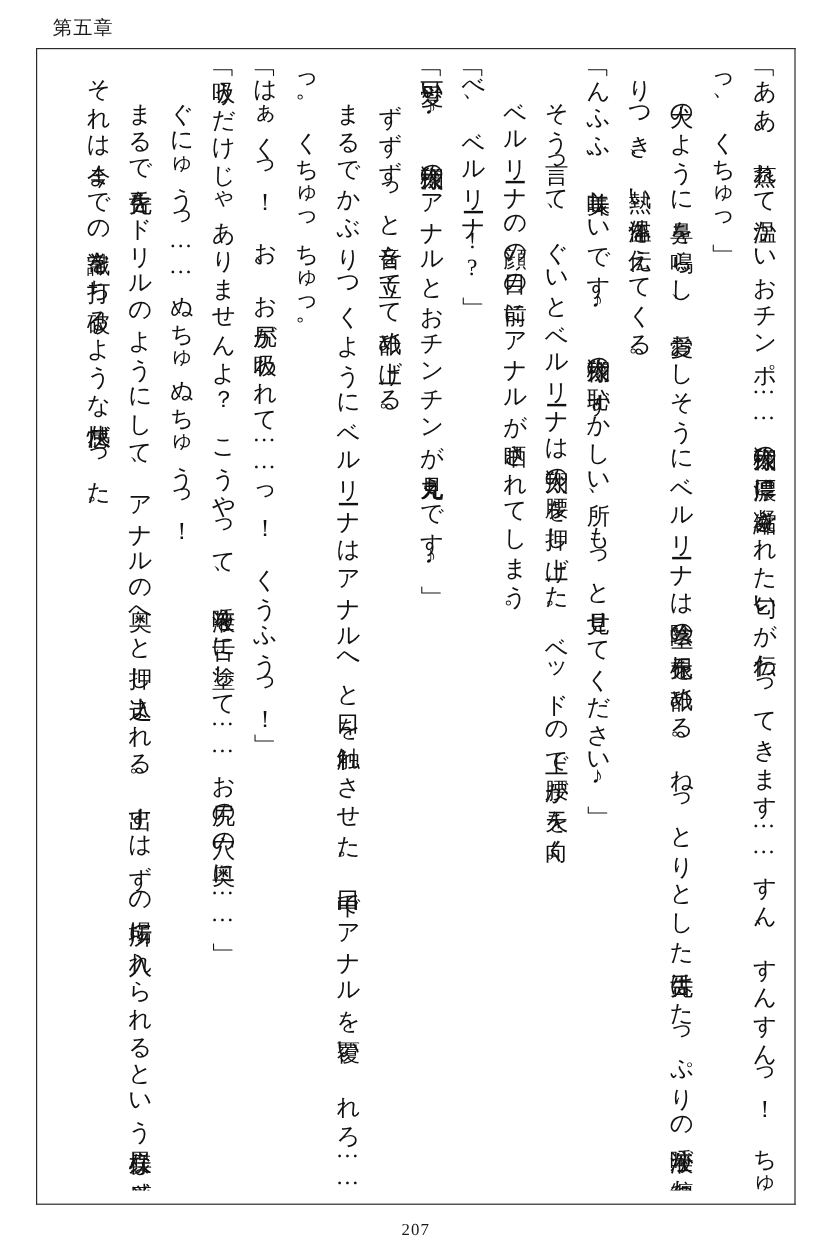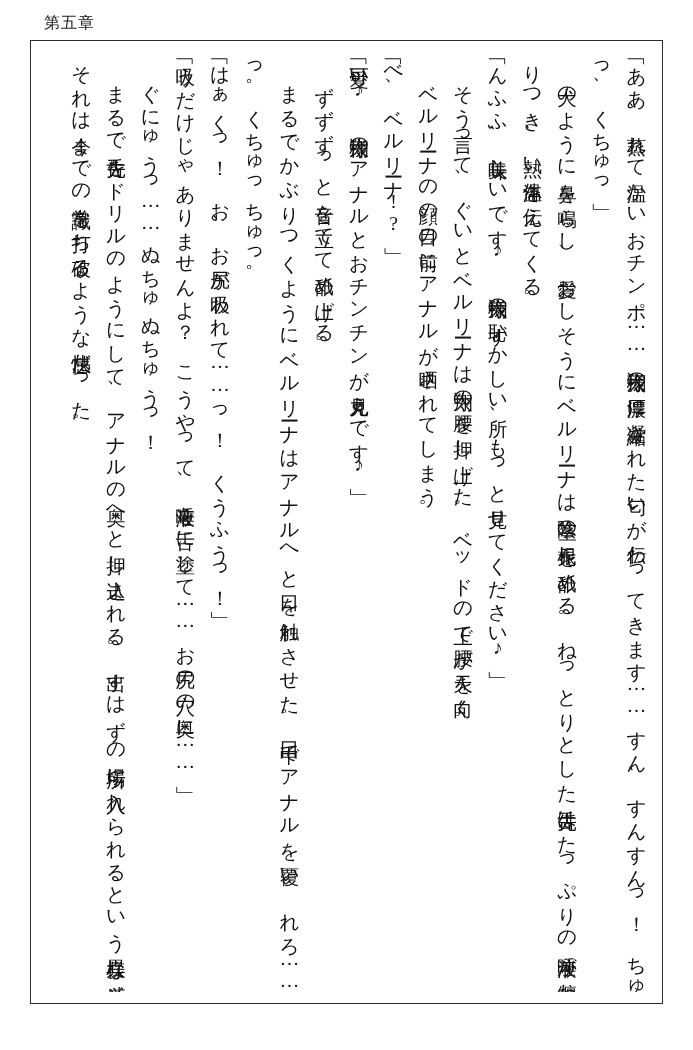--- a/index.html
+++ b/index.html
@@ -135,13 +135,14 @@
     <p>「べ、ベルリーナ!?」</p>
     <p>「可愛い♪　翔太様のアナルとおチンチンが丸見えです♪」</p>
     <p class="indent">ずずずっと音を立てて舐め上げる。</p>
     <p class="indent">まるでかぶりつくようにベルリーナはアナルへと口を触れさせた。口中でアナルを覆い、れろ……っ。くちゅっちゅっ。</p>
     <p>「はぁくっ！　お、お尻が吸われて……っ！　くうふうっ！」</p>
     <p>「吸うだけじゃありませんよ？　こうやって、唾液を舌に塗して……お尻の穴の奥に……」</p>
     <p class="indent">ぐにゅうっ……ぬちゅぬちゅうっ！</p>
     <p class="indent">まるで舌先をドリルのようにして、アナルの奥へと押し込まれる。出すはずの場所に入れられるという異様な感覚。それは今までの常識を打ち破るような快感だった。</p>
   </div>
 
+  <div class="page-number">207</div>
 </div>
 
 </body></html>

